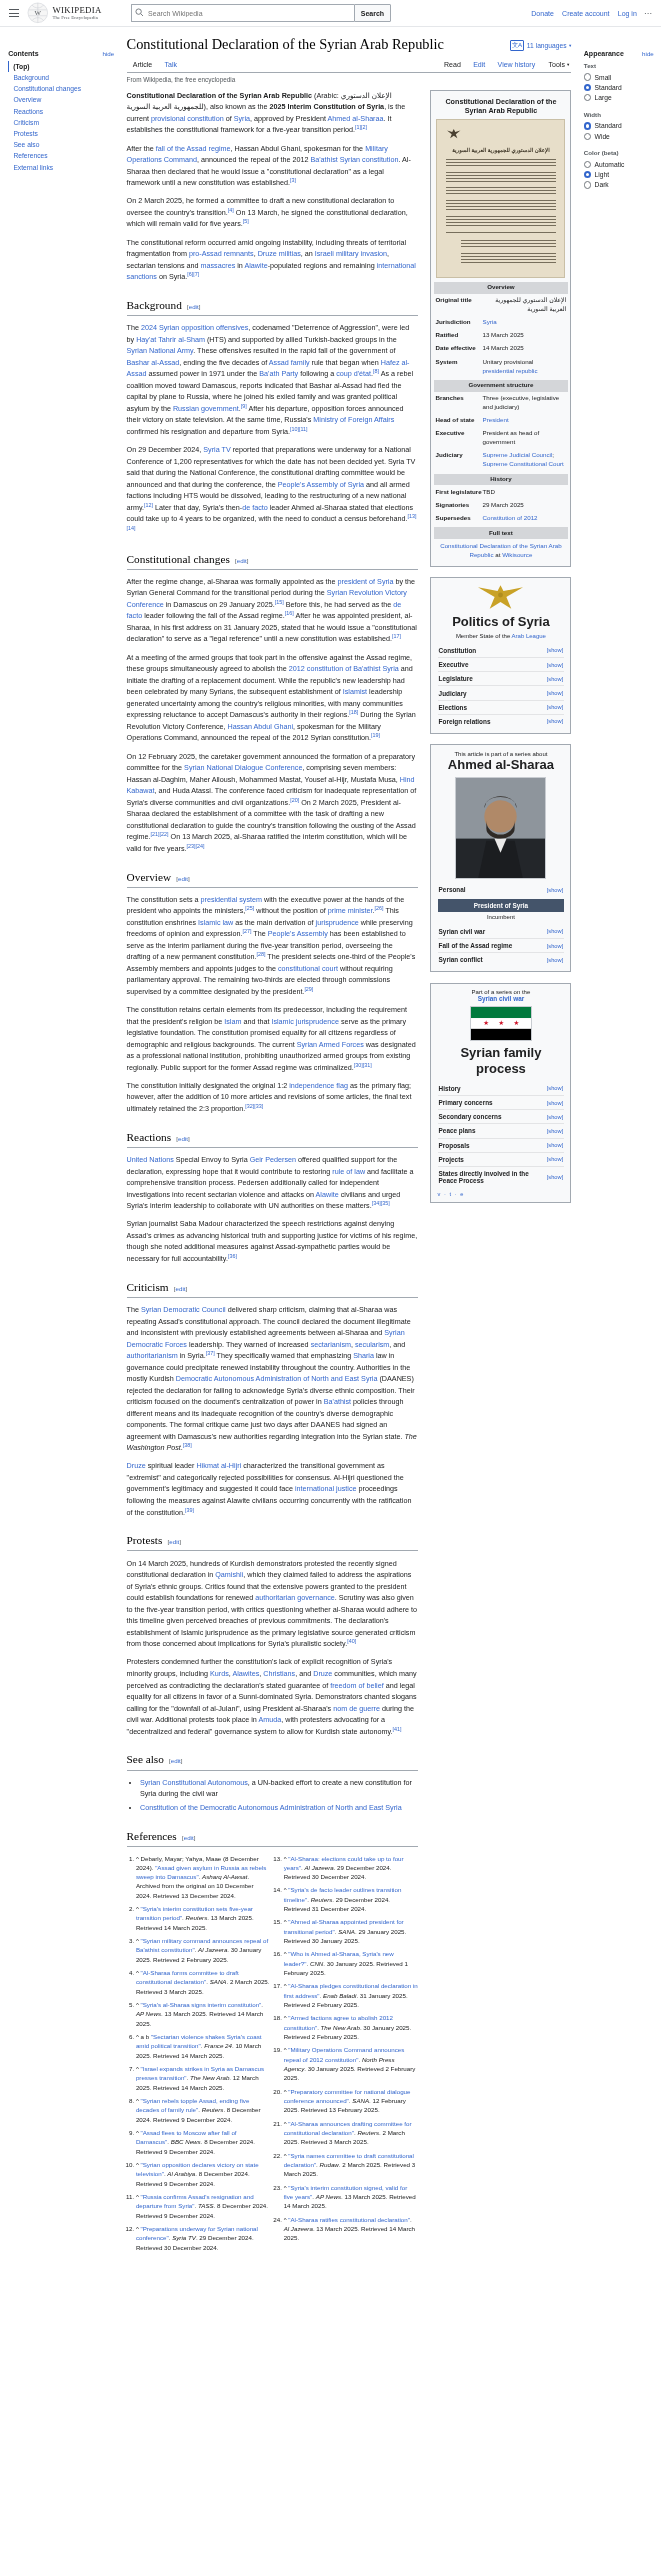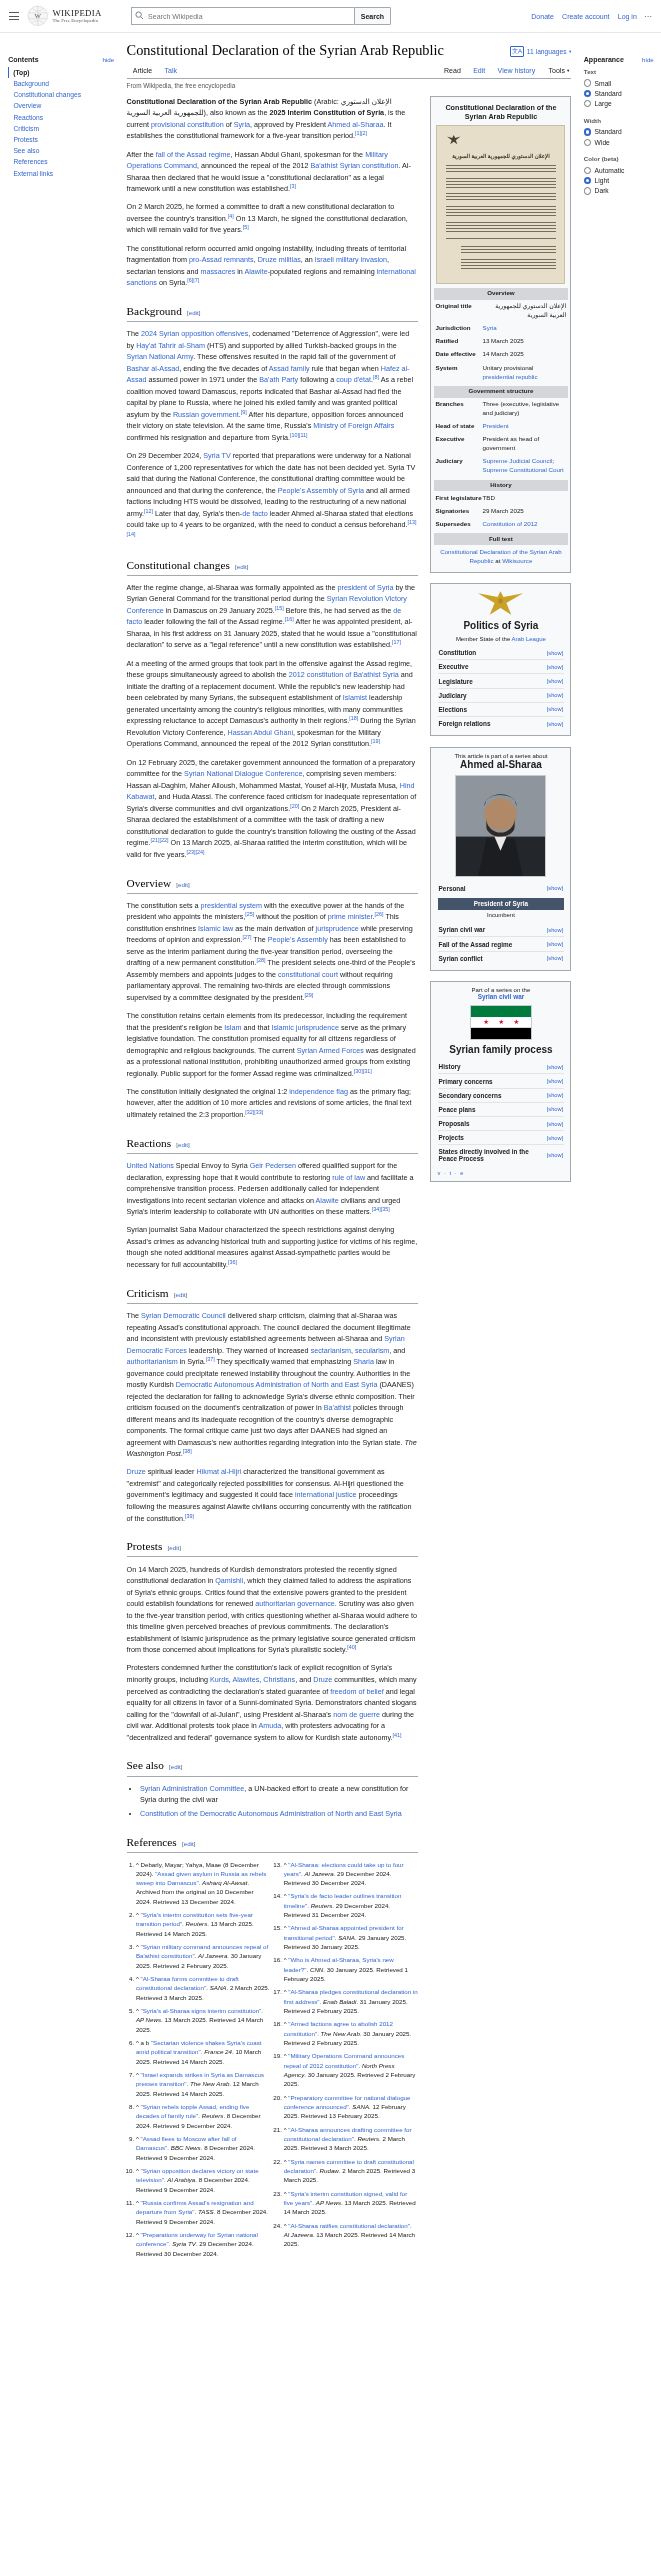--- a/index.html
+++ b/index.html
@@ -7,21 +7,21 @@
   body {
     width:662px; min-height:3091px;
     font-family:"Liberation Sans", sans-serif;
     color:#202122; font-size:7.2px;
   }
   a, .wl { color:#3366cc; text-decoration:none; cursor:pointer; }
   sup.ref { font-size:5.4px; line-height:1; color:#3366cc; cursor:pointer; }
   b { font-weight:bold; } i { font-style:italic; }
 
   
-  .topbar { height:33px; display:flex; align-items:center; padding:0 9.3px; border-bottom:0.5px solid #e5e7ea; }
+  .topbar { height:27px; display:flex; align-items:center; padding:0 9.3px; border-bottom:0.5px solid #e5e7ea; }
   .burger { width:9.3px; height:7.2px; display:inline-block; margin-right:8.2px; cursor:pointer;
             border-top:1px solid #54595d; border-bottom:1px solid #54595d; position:relative; }
   .burger::after { content:""; position:absolute; left:0; right:0; top:2.1px; border-top:1px solid #54595d; }
   .logo-block { display:flex; align-items:center; gap:4.1px; cursor:pointer; }
   .logo-globe { width:21.6px; height:21.6px; }
   .logo-text { line-height:1.05; }
   .logo-title { font-family:"Liberation Serif", serif; font-size:8.8px; letter-spacing:0.3px; color:#202122; }
   .logo-sub { font-family:"Liberation Serif", serif; font-size:4.9px; color:#54595d; }
   .searchwrap { display:flex; margin-left:29px; }
   .searchbox { position:relative; }
@@ -99,21 +99,21 @@
   .ibx-subheader { background:#d4d6d9; text-align:center; font-weight:bold; padding:1.5px 1px; margin-top:2.1px; }
   .ibx-row { display:flex; padding:2.1px 1.5px; }
   .ibx-label { width:47px; flex:none; font-weight:bold; }
   .ibx-value { flex:1; }
   .ibx-value.arabic { direction:rtl; text-align:right; font-size:6.2px; }
   .ibx-note { padding:3.1px 2.1px; text-align:center; }
 
   
   .sidebox { border:0.5px solid #a2a9b1; background:#f8f9fa; margin-bottom:10.3px; padding:5.2px 6.2px; font-size:6.4px; }
   .pol-emblem { display:block; margin:0 auto 3.1px; }
-  .box-title { text-align:center; font-weight:bold; font-size:10px; line-height:1.25; }
+  .box-title { text-align:center; font-weight:bold; font-size:13px; line-height:1.25; }
   .box-pre { text-align:center; font-size:6px; color:#202122; }
   .box-pre2 { text-align:center; font-size:6.4px; font-weight:bold; color:#3366cc; }
   .pol-sub { text-align:center; font-size:6px; margin:2.6px 0 4.6px; }
   .sbx-rows { margin-top:4.1px; }
   .sbx-row { display:flex; justify-content:space-between; align-items:center; gap:4.1px; padding:3.1px 1px; border-top:0.5px solid #e3e4e6; cursor:pointer; }
   .sbx-row:first-child { border-top:none; }
   .sbx-label { font-weight:bold; color:#202122; }
   .show-link { color:#3366cc; font-size:5.7px; white-space:nowrap; }
   .portrait { width:91px; height:102px; margin:4.1px auto; display:block; border:0.5px solid #c8ccd1; background:#9aa0a6; }
   .band { background:#44546a; color:#fff; text-align:center; font-weight:bold; padding:2.6px 2.1px; margin-top:3.1px; }
@@ -252,21 +252,21 @@
               <h2>Protests</h2>
               <span class="editlink">[<a>edit</a>]</span>
             </div>
             <p class="para">On 14 March 2025, hundreds of Kurdish demonstrators protested the recently signed constitutional declaration in <a class="wl">Qamishli</a>, which they claimed failed to address the aspirations of Syria's ethnic groups. Critics found that the extensive powers granted to the president could establish foundations for renewed <a class="wl">authoritarian governance</a>. Scrutiny was also given to the five-year transition period, with critics questioning whether al-Sharaa would adhere to this timeline given perceived breaches of previous commitments. The declaration's establishment of Islamic jurisprudence as the primary legislative source generated criticism from those concerned about implications for Syria's pluralistic society.<sup class="ref">[40]</sup></p>
             <p class="para">Protesters condemned further the constitution's lack of explicit recognition of Syria's minority groups, including <a class="wl">Kurds</a>, <a class="wl">Alawites</a>, <a class="wl">Christians</a>, and <a class="wl">Druze</a> communities, which many perceived as contradicting the declaration's stated guarantee of <a class="wl">freedom of belief</a> and legal equality for all citizens in favor of a Sunni-dominated Syria. Demonstrators chanted slogans calling for the "downfall of al-Julani", using President al-Sharaa's <a class="wl">nom de guerre</a> during the civil war. Additional protests took place in <a class="wl">Amuda</a>, with protesters advocating for a "decentralized and federal" governance system to allow for Kurdish state autonomy.<sup class="ref">[41]</sup></p>
             <div class="h2row">
               <h2>See also</h2>
               <span class="editlink">[<a>edit</a>]</span>
             </div>
             <ul class="seealso">
-              <li><a class="wl">Syrian Administration Committee</a>, a UN-backed effort to create a new constitution for Syria during the civil war</li>
+              <li><a class="wl">Syrian Constitutional Autonomous</a>, a UN-backed effort to create a new constitution for Syria during the civil war</li>
               <li><a class="wl">Constitution of the Democratic Autonomous Administration of North and East Syria</a></li>
             </ul>
             <div class="h2row">
               <h2>References</h2>
               <span class="editlink">[<a>edit</a>]</span>
             </div>
             <ol class="reflist">
               <li class="refitem">^ Debarly, Mayar; Yahya, Maae (8 December 2024). <a class="wl">"Assad given asylum in Russia as rebels sweep into Damascus"</a>. <i>Asharq Al-Awsat</i>. Archived from the original on 10 December 2024. Retrieved 13 December 2024.</li>
               <li class="refitem">^ <a class="wl">"Syria's interim constitution sets five-year transition period"</a>. <i>Reuters</i>. 13 March 2025. Retrieved 14 March 2025.</li>
               <li class="refitem">^ <a class="wl">"Syrian military command announces repeal of Ba'athist constitution"</a>. <i>Al Jazeera</i>. 30 January 2025. Retrieved 2 February 2025.</li>

